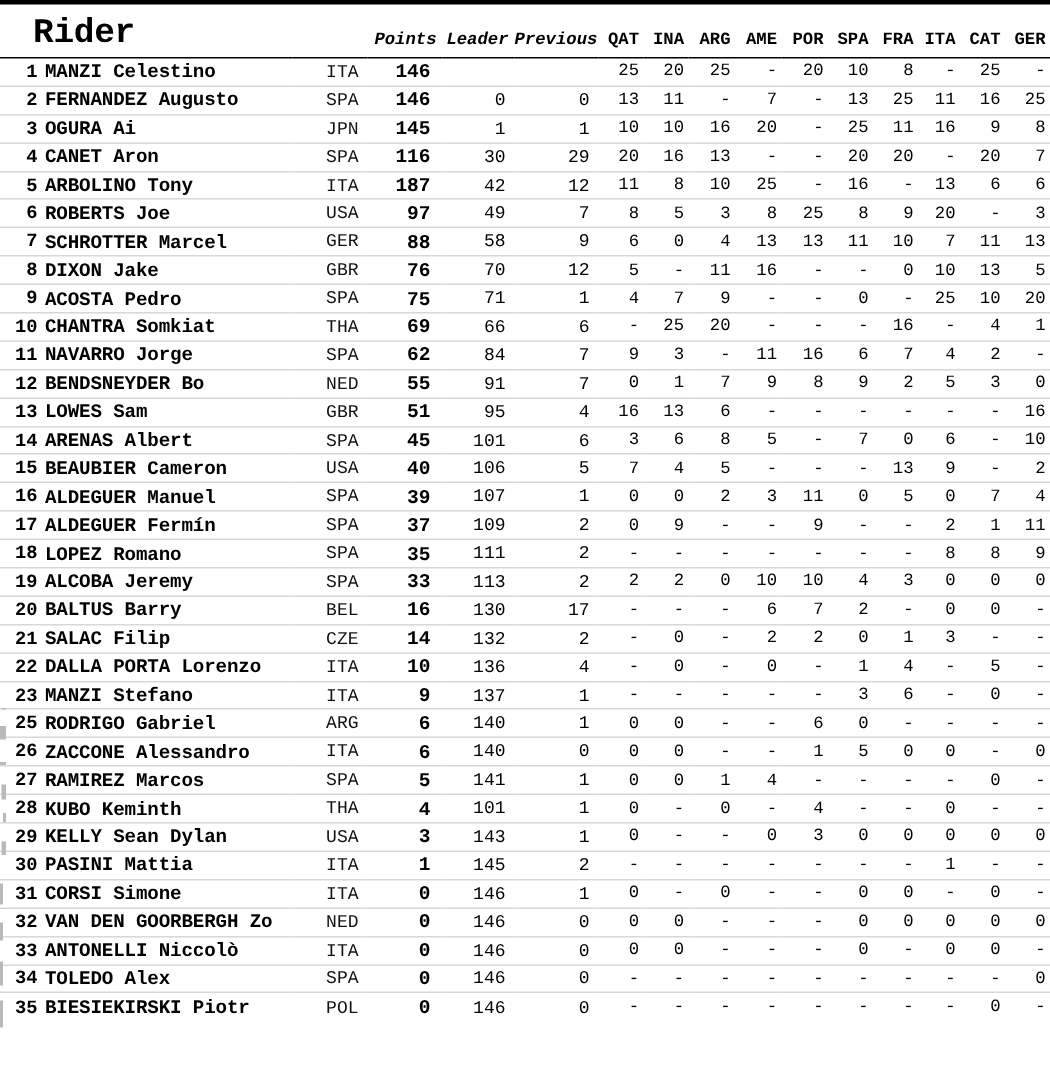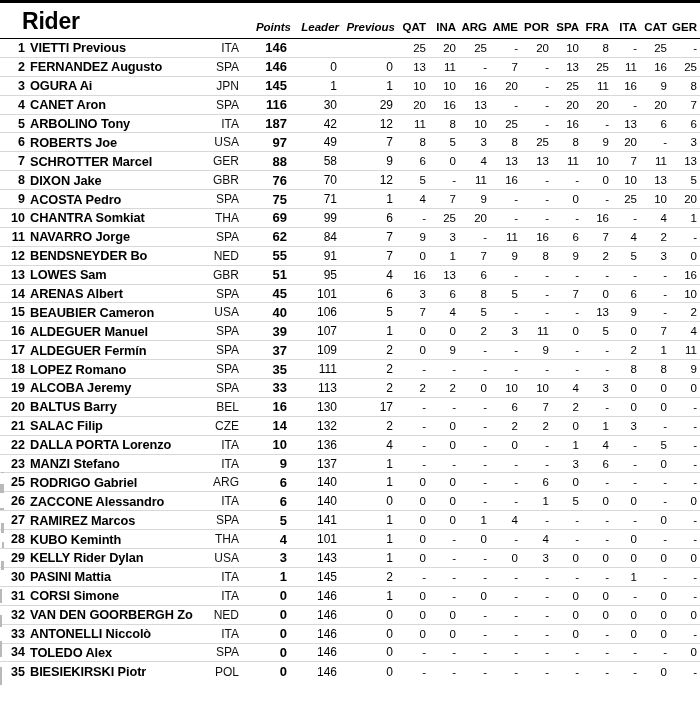--- a/index.html
+++ b/index.html
@@ -14,20 +14,21 @@
     color: #000000;
     overflow: hidden;
   }
   #standings {
     position: relative;
     width: 700px;
     height: 648px;
     box-sizing: border-box;
     border-top: 3px solid #000;
     background: #fff;
+    font-family: Liberation Mono, monospace;
   }
   table.standings-table {
     width: 700px;
     border-collapse: collapse;
     table-layout: fixed;
   }
   
   thead tr.header-row {
     border-bottom: 1.5px solid #000;
   }
@@ -179,21 +180,21 @@
         <th class="th-round">FRA</th>
         <th class="th-round">ITA</th>
         <th class="th-round">CAT</th>
         <th class="th-round">GER</th>
 
       </tr>
     </thead>
     <tbody id="rider-rows">
         <tr class="rider-row">
           <td class="c-pos">1</td>
-          <td class="c-name">VIETTI Previous</td>
+          <td class="c-name">MANZI Celestino</td>
           <td class="c-nat">ITA</td>
           <td class="c-points">146</td>
           <td class="c-leader"></td>
           <td class="c-previous"></td>
           <td class="c-round">25</td>
           <td class="c-round">20</td>
           <td class="c-round">25</td>
           <td class="c-round">-</td>
           <td class="c-round">20</td>
           <td class="c-round">10</td>
@@ -344,21 +345,21 @@
           <td class="c-round">-</td>
           <td class="c-round">25</td>
           <td class="c-round">10</td>
           <td class="c-round">20</td>
         </tr>
         <tr class="rider-row">
           <td class="c-pos">10</td>
           <td class="c-name">CHANTRA Somkiat</td>
           <td class="c-nat">THA</td>
           <td class="c-points">69</td>
-          <td class="c-leader">99</td>
+          <td class="c-leader">66</td>
           <td class="c-previous">6</td>
           <td class="c-round">-</td>
           <td class="c-round">25</td>
           <td class="c-round">20</td>
           <td class="c-round">-</td>
           <td class="c-round">-</td>
           <td class="c-round">-</td>
           <td class="c-round">16</td>
           <td class="c-round">-</td>
           <td class="c-round">4</td>
@@ -665,21 +666,21 @@
           <td class="c-round">-</td>
           <td class="c-round">4</td>
           <td class="c-round">-</td>
           <td class="c-round">-</td>
           <td class="c-round">0</td>
           <td class="c-round">-</td>
           <td class="c-round">-</td>
         </tr>
         <tr class="rider-row">
           <td class="c-pos">29</td>
-          <td class="c-name">KELLY Rider Dylan</td>
+          <td class="c-name">KELLY Sean Dylan</td>
           <td class="c-nat">USA</td>
           <td class="c-points">3</td>
           <td class="c-leader">143</td>
           <td class="c-previous">1</td>
           <td class="c-round">0</td>
           <td class="c-round">-</td>
           <td class="c-round">-</td>
           <td class="c-round">0</td>
           <td class="c-round">3</td>
           <td class="c-round">0</td>

